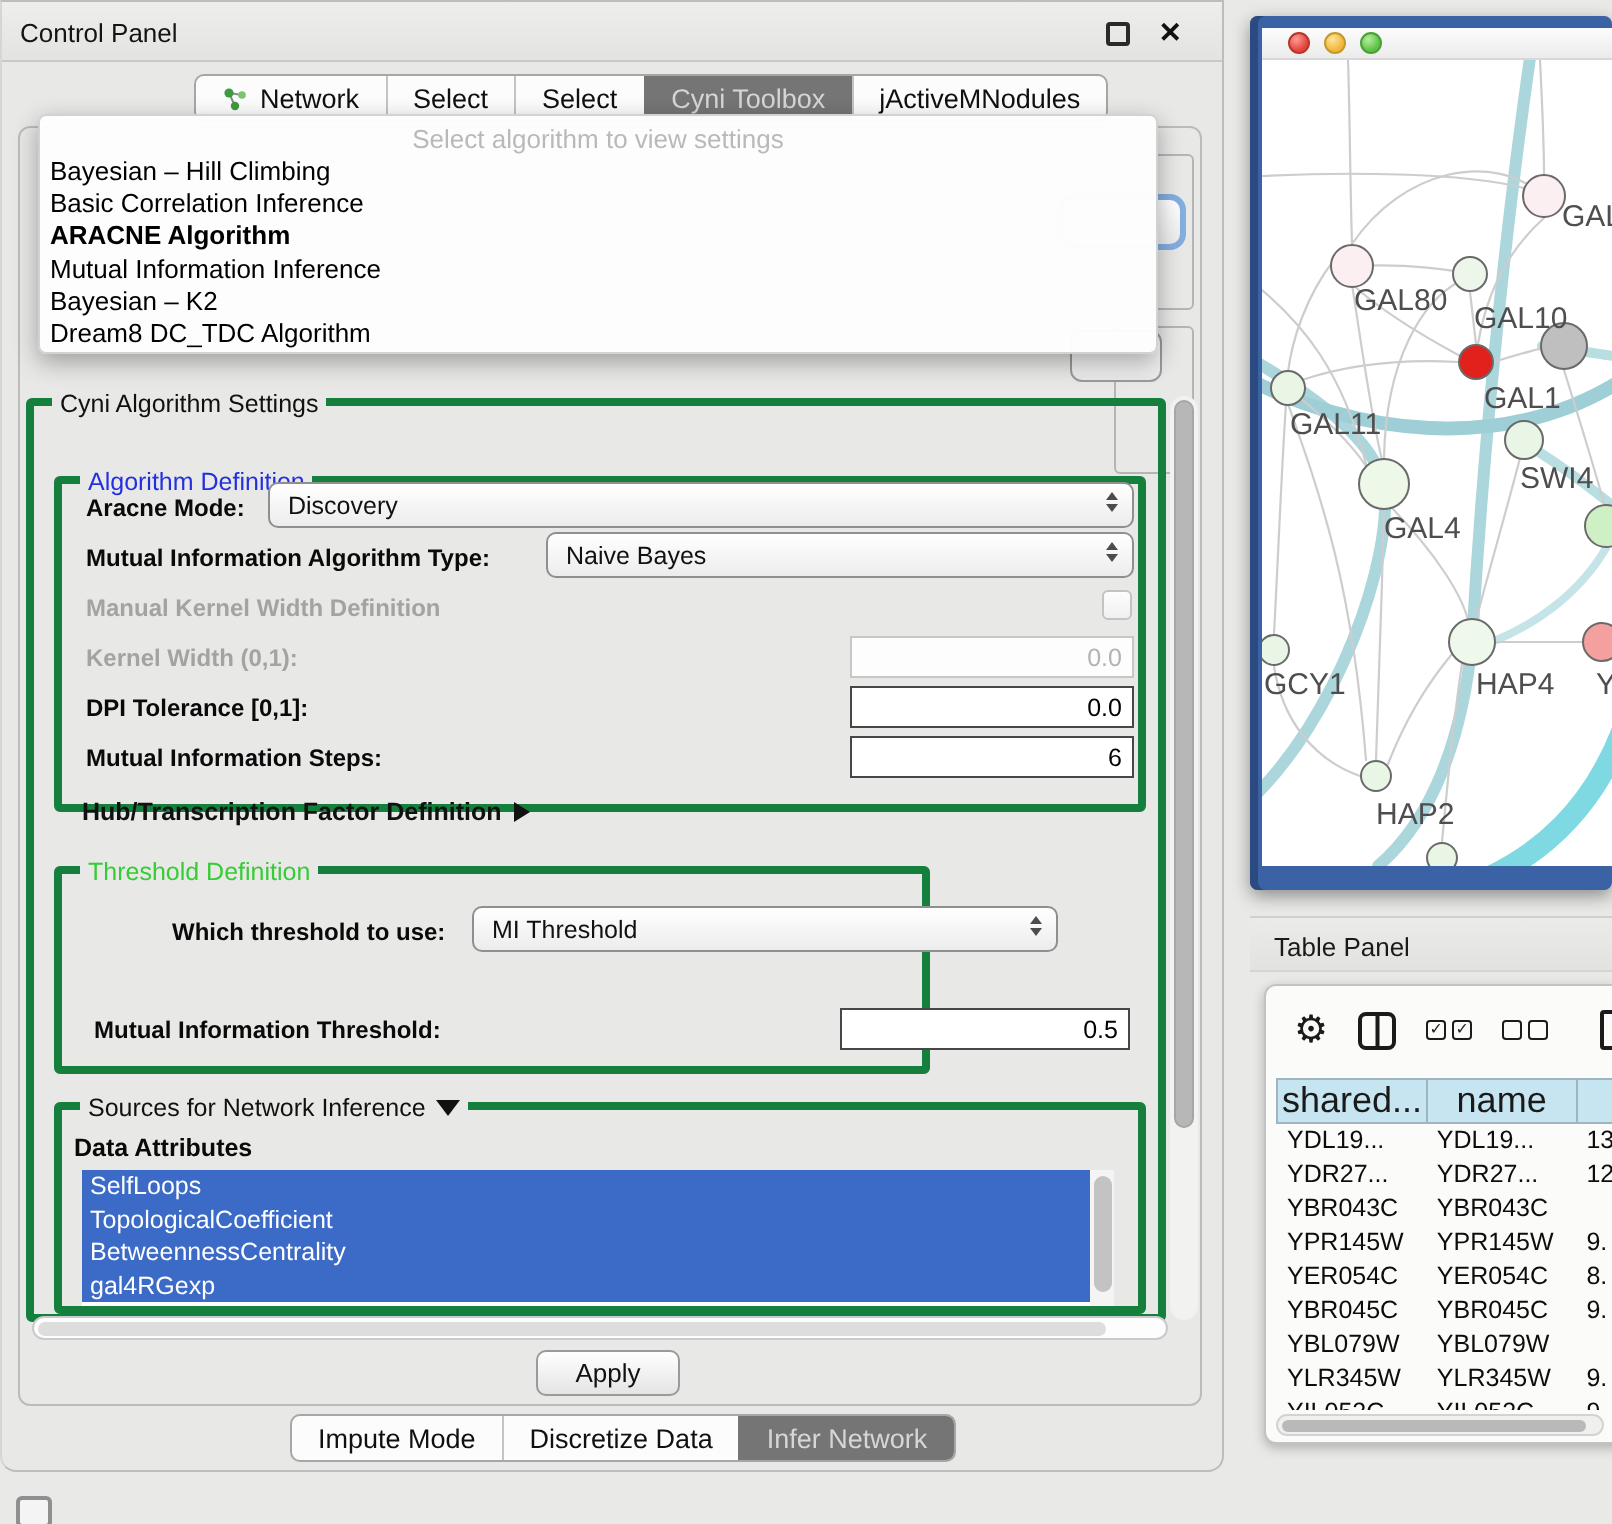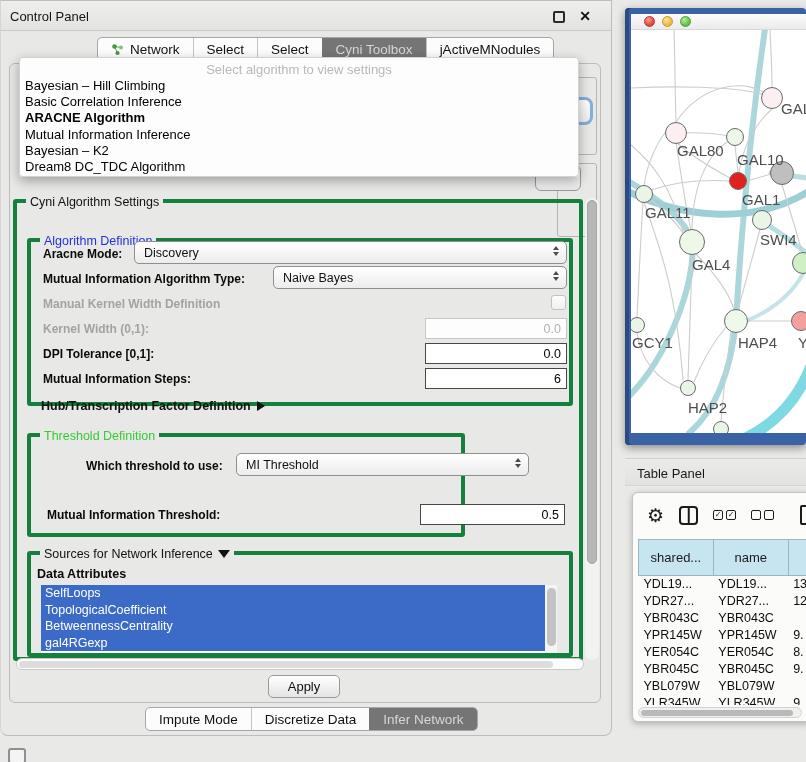--- a/index.html
+++ b/index.html
@@ -139,21 +139,21 @@
 .ic-cols::after { content:""; position:absolute; left:50%; top:0; bottom:0; width:2.5px;
   background:#1b1b1b; transform:translateX(-50%); }
 .ic-checks { display:flex; gap:3px; }
 .cbx { width:10px; height:10px; border:1.5px solid #1b1b1b; border-radius:2px;
   font-size:8px; line-height:8px; text-align:center; color:#1b1b1b; }
 .ic-doc { position:absolute; right:-5px; top:12px; width:16px; height:20px;
   border:2.5px solid #1b1b1b; border-radius:2px; background:#fbfbfa; }
 #tp-table { position:absolute; left:5px; top:46px; width:210px; bottom:16px; overflow:hidden; }
 #tp-table table { border-collapse:collapse; table-layout:fixed; }
 #tp-table th { background:#c7e4f1; border:1px solid #9db5c1; font-weight:normal;
-  height:36px; font-size:13px; color:#1a1a1a; text-align:center; overflow:hidden; }
+  height:22px; font-size:18px; color:#1a1a1a; text-align:center; overflow:hidden; }
 #tp-table td { height:17px; font-size:12.5px; color:#0d0d0d; padding-left:5px;
   white-space:nowrap; overflow:hidden; }
 #tp-hscroll { position:absolute; left:5px; bottom:3px; width:164px; height:11px;
   background:#f0f0ef; border:1px solid #d3d3d3; border-radius:6px; }
 #tp-hscroll .thumb { position:absolute; left:2px; top:1.5px; width:152px; height:6.5px;
   background:#b9b9b9; border-radius:4px; }
 </style>
 </head>
 <body>
 

